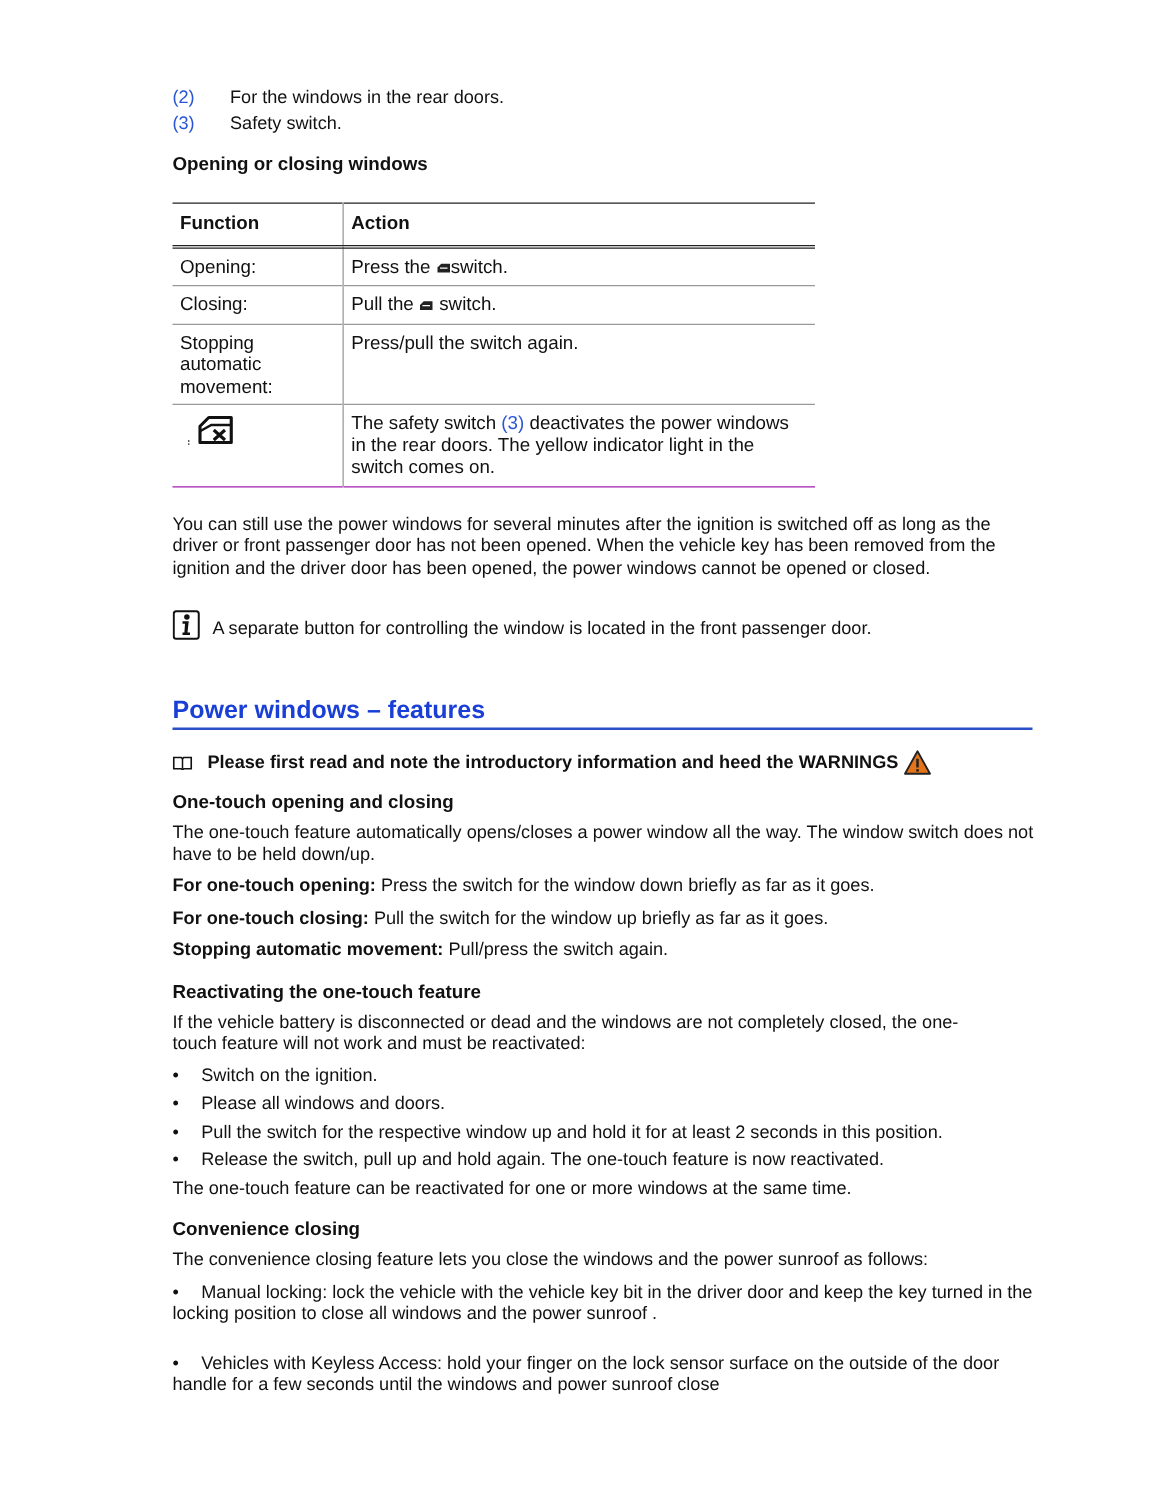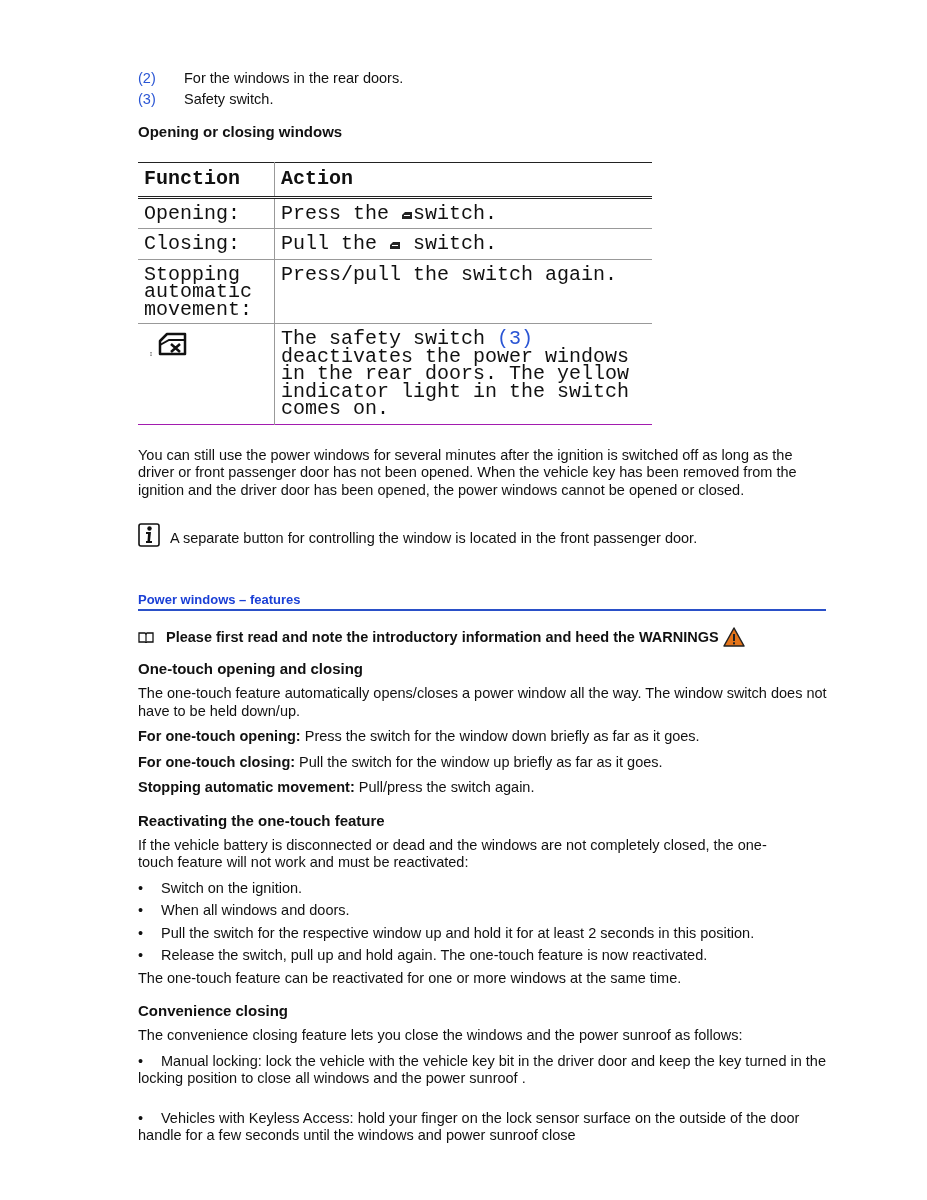--- a/index.html
+++ b/index.html
@@ -5,32 +5,32 @@
   html, body { margin: 0; padding: 0; background: #ffffff; }
   body {
     width: 927px; height: 1200px; position: relative; overflow: hidden;
     font-family: "Liberation Sans", sans-serif; color: #111; font-size: 14.5px;
   }
   .page { position: absolute; left: 138px; top: 68px; width: 690px; }
   .ref { color: #2a55d4; }
   .numlist .row { display: flex; line-height: 21px; }
   .numlist .num { width: 46px; color: #2a55d4; }
   h3.sub { font-size: 15px; font-weight: bold; margin: 0; }
-  table.ft { border-collapse: collapse; width: 514px; font-size: 20px; font-family: Liberation Mono, monospace; }
+  table.ft { border-collapse: collapse; width: 514px; font-size: 15px; }
   table.ft th, table.ft td { text-align: left; vertical-align: top; padding: 6px 6px 6px 6px; line-height: 17.5px; }
   table.ft th { font-weight: bold; padding-top: 7px; padding-bottom: 8px; }
   table.ft thead tr { border-top: 1px solid #222; border-bottom: 3px double #222; }
   table.ft tbody tr { border-bottom: 1px solid #999; }
   table.ft tbody tr:last-child { border-bottom: 1px solid #a21caf; }
   table.ft .c1 { width: 124px; border-right: 1px solid #999; }
   .sw-icon { display: inline-block; width: 12px; height: 9px; vertical-align: -1px; }
   p { margin: 0; line-height: 17.5px; }
   .note { display: flex; align-items: flex-end; }
   .info-icon { width: 22px; height: 24px; margin-right: 10px; }
-  h2.blue { color: #1a3fd6; font-size: 13px; font-weight: bold; margin: 0; padding-bottom: 2px; border-bottom: 2px solid #2a50c8; }
+  h2.blue { color: #1a3fd6; font-size: 20px; font-weight: bold; margin: 0; padding-bottom: 2px; border-bottom: 2px solid #2a50c8; }
   .intro { font-weight: bold; display: flex; align-items: center; }
   .intro .book { width: 16px; height: 12px; margin-right: 12px; }
   .intro .warn { width: 22px; height: 20px; margin-left: 4px; }
   ul.bul { list-style: none; padding: 0; margin: 0; }
   ul.bul li { position: relative; padding-left: 23px; line-height: 17.5px; margin-bottom: 5px; }
   ul.bul li::before { content: "•"; position: absolute; left: 0; }
   .inline-bul { text-indent: 0; }
   .inline-bul .dot { display: inline-block; width: 23px; }
 </style>
 </head>
@@ -120,21 +120,21 @@
   <h3 class="sub" style="margin-top:13px;">One-touch opening and closing</h3>
   <p style="margin-top:8px;">The one-touch feature automatically opens/closes a power window all the way. The window switch does not have to be held down/up.</p>
   <p style="margin-top:8px;"><b>For one-touch opening:</b><span> Press the switch for the window down briefly as far as it goes.</span></p>
   <p style="margin-top:8px;"><b>For one-touch closing:</b><span> Pull the switch for the window up briefly as far as it goes.</span></p>
   <p style="margin-top:8px;"><b>Stopping automatic movement:</b><span> Pull/press the switch again.</span></p>
 
   <h3 class="sub" style="margin-top:15px;">Reactivating the one-touch feature</h3>
   <p style="margin-top:8px; width:660px;">If the vehicle battery is disconnected or dead and the windows are not completely closed, the one-touch feature will not work and must be reactivated:</p>
   <ul class="bul" style="margin-top:8px;">
     <li>Switch on the ignition.</li>
-    <li>When all windows and doors.</li>
+    <li>Please all windows and doors.</li>
     <li>Pull the switch for the respective window up and hold it for at least 2 seconds in this position.</li>
     <li>Release the switch, pull up and hold again. The one-touch feature is now reactivated.</li>
   </ul>
   <p style="margin-top:3px;">The one-touch feature can be reactivated for one or more windows at the same time.</p>
 
   <h3 class="sub" style="margin-top:15px;">Convenience closing</h3>
   <p style="margin-top:8px;">The convenience closing feature lets you close the windows and the power sunroof as follows:</p>
   <p class="inline-bul" style="margin-top:8px;"><span class="dot">•</span><span>Manual locking: lock the vehicle with the vehicle key bit in the driver door and keep the key turned in the locking position to close all windows and the power sunroof   .</span></p>
   <p class="inline-bul" style="margin-top:22px;"><span class="dot">•</span><span>Vehicles with Keyless Access: hold your finger on the lock sensor surface on the outside of the door handle for a few seconds until the windows and power sunroof close</span></p>
 

